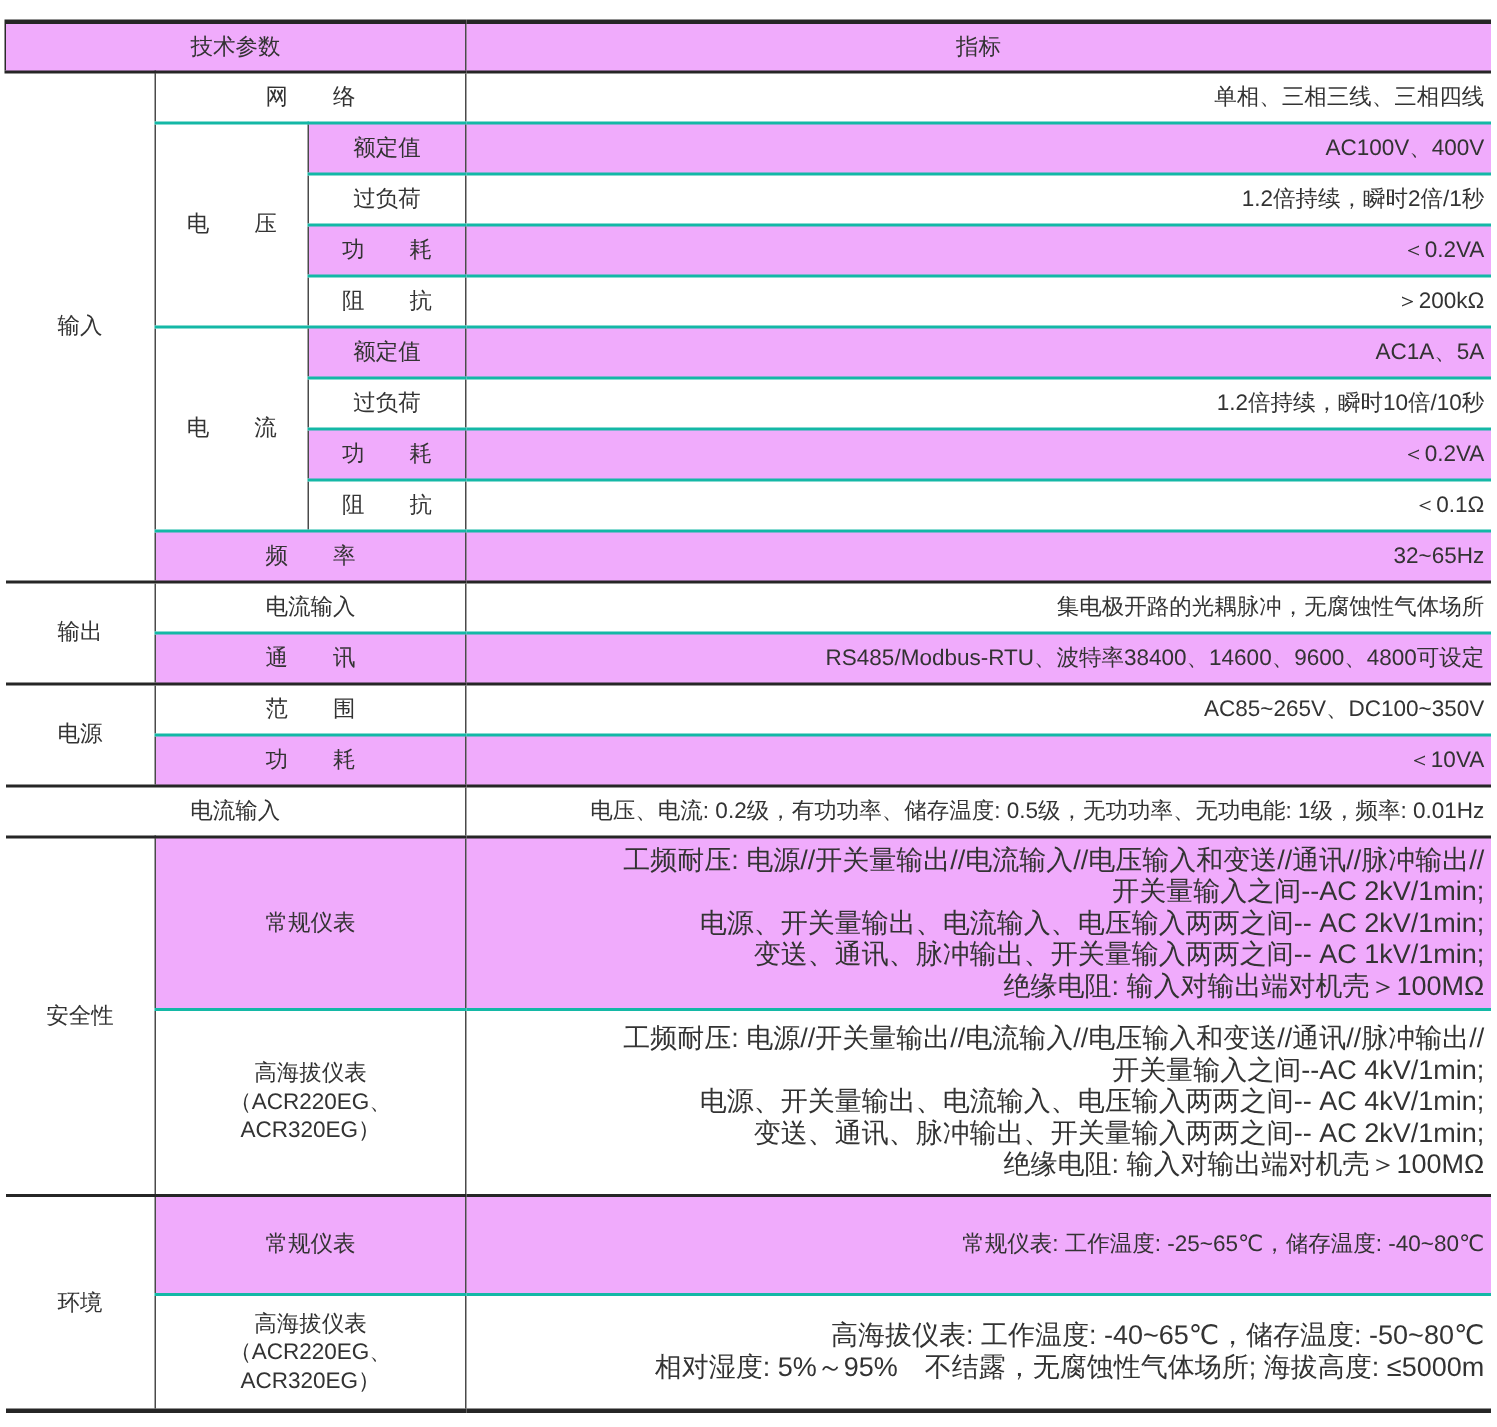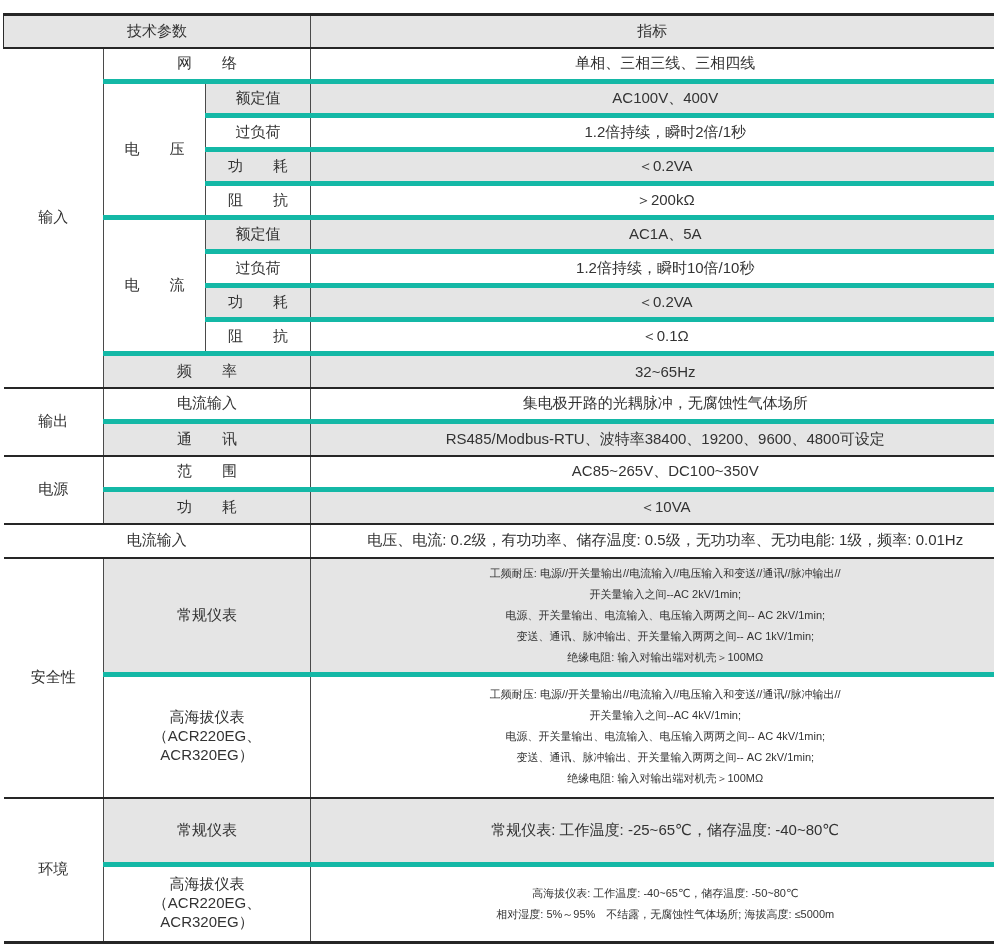--- a/index.html
+++ b/index.html
@@ -14,31 +14,31 @@
     table-layout:fixed;
     width:990px;
     margin:13px 0 0 3px;
     font-size:15px;
   }
   td{
     vertical-align:middle;
     padding:2px 4px;
     box-sizing:border-box;
   }
-  .peach{background:#e5e5e5;}
+  .peach{background:#f0abfc;}
   .lbl{text-align:center;}
-  .val{text-align:center;padding-left:30px;}
+  .val{text-align:right;padding-left:30px;}
   .pre{white-space:pre-line;}
-  .multi{font-size:11px;line-height:21px;padding-top:4px;padding-bottom:4px;}
+  .multi{font-size:18px;line-height:21px;padding-top:4px;padding-bottom:4px;}
   
   .vr{border-right:1px solid #4a4a4a;}
   .bl{border-left:1px solid #2a2a2a;}
   
   .bt3{border-top:3px solid #262626;}
-  .bb1{border-bottom:5px solid #14b8a6;}
+  .bb1{border-bottom:2px solid #14b8a6;}
   .bb2{border-bottom:2px solid #262626;}
   .bb3{border-bottom:3px solid #262626;}
   
   tr.hh{height:33px;}
   tr.h34{height:34px;}
   tr.h112{height:112px;}
   tr.h124{height:124px;}
   tr.h66{height:66px;}
   tr.h78{height:78px;}
 </style>
@@ -106,21 +106,21 @@
     <td class="peach val bb2">32~65Hz</td>
   </tr>
 
   <tr class="h34">
     <td rowspan="2" class="lbl vr bb2">输出</td>
     <td colspan="2" class="lbl vr bb1">电流输入</td>
     <td class="val bb1">集电极开路的光耦脉冲，无腐蚀性气体场所</td>
   </tr>
   <tr class="h34">
     <td colspan="2" class="peach lbl vr bb2">通　　讯</td>
-    <td class="peach val bb2">RS485/Modbus-RTU、波特率38400、19200、9600、4800可设定</td>
+    <td class="peach val bb2">RS485/Modbus-RTU、波特率38400、14600、9600、4800可设定</td>
   </tr>
 
   <tr class="h34">
     <td rowspan="2" class="lbl vr bb2">电源</td>
     <td colspan="2" class="lbl vr bb1">范　　围</td>
     <td class="val bb1">AC85~265V、DC100~350V</td>
   </tr>
   <tr class="h34">
     <td colspan="2" class="peach lbl vr bb2">功　　耗</td>
     <td class="peach val bb2">＜10VA</td>

